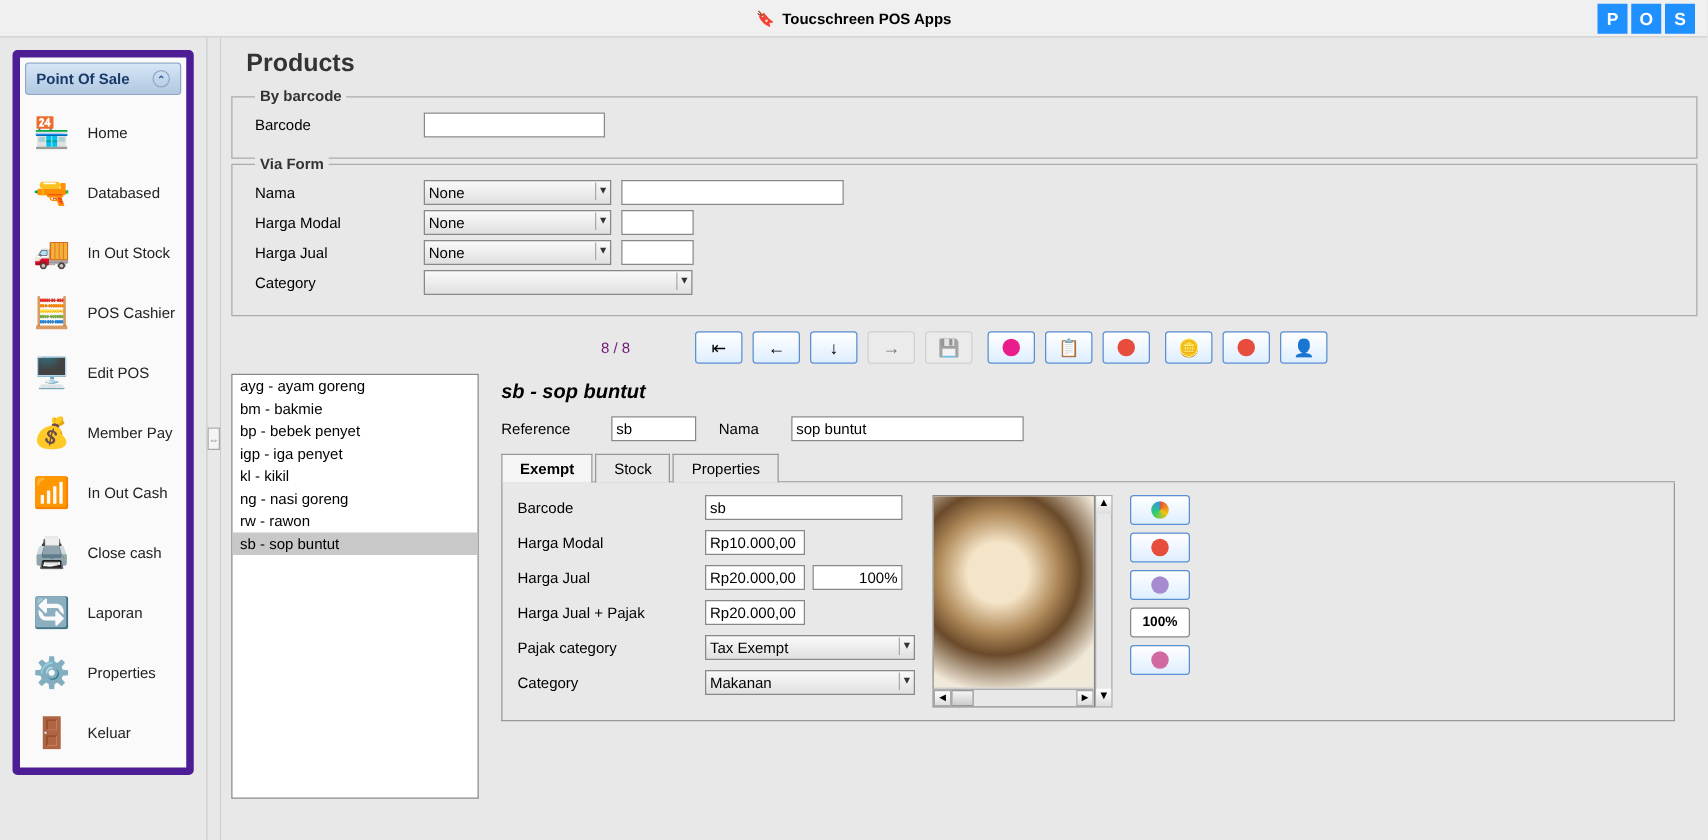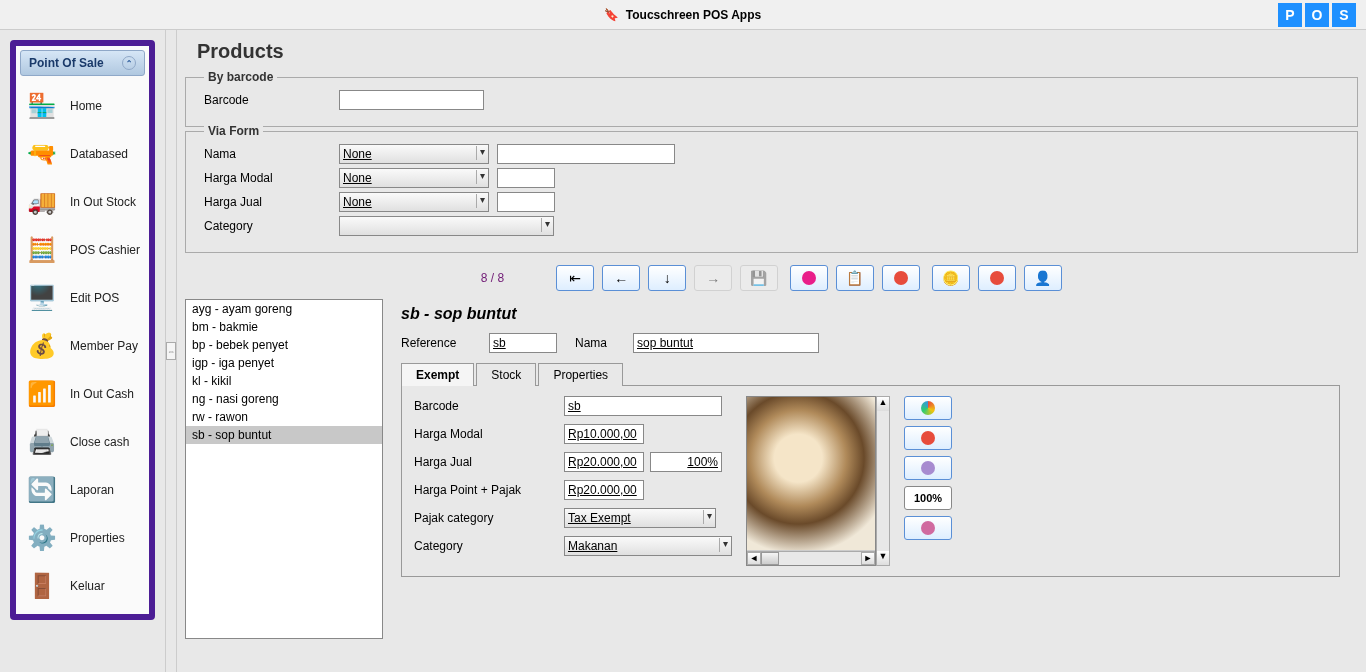--- a/index.html
+++ b/index.html
@@ -24,21 +24,21 @@
 .divider-handle { width:10px; height:18px; border:1px solid #aaa; background:#f5f5f5; font-size:8px; display:flex;align-items:center;justify-content:center; color:#777;}
 
 .content { flex: 1; background: #e8e8e8; overflow: hidden; }
 .page-title { padding: 10px 20px; font-size: 20px; font-weight: bold; color: #333; }
 
 .fieldset { border: 1px solid #aaa; margin: 4px 8px; padding: 8px 12px 12px 18px; background: #e8e8e8; position: relative; }
 .fieldset-legend { position: relative; top: -16px; background: #e8e8e8; padding: 0 4px; font-size: 12px; font-weight: bold; color: #333; display: inline-block; }
 .fieldset-body { margin-top: -10px; }
 .form-row { display: flex; align-items: center; margin-bottom: 4px; }
 .form-label { width: 135px; font-size: 12px; }
-input.tx, select.sel { border: 1px solid #888; background: #fff; font-size: 12px; height: 20px; padding: 0 3px; text-decoration: underline; }
+input.tx, select.sel { border: 1px solid #888; background: #fff; font-size: 12px; height: 20px; padding: 0 3px; }
 select.sel { appearance: none; background: linear-gradient(#fafafa,#e0e0e0); padding-right: 18px; position: relative; }
 .sel-wrap { position: relative; display: inline-block; }
 .sel-wrap::after { content: "▾"; position: absolute; right: 4px; top: 2px; pointer-events: none; font-size: 10px; color: #333; border-left:1px solid #aaa; padding-left:3px; height:14px;}
 
 .toolbar-row { display: flex; align-items: center; justify-content: center; gap: 12px; padding: 8px 0; }
 .pager { font-size: 12px; color: #701a75; margin-right: 40px; }
 .tbtn { width: 38px; height: 26px; border: 1px solid #5a8fd6; background: linear-gradient(#fff,#deeeff); border-radius: 3px; display: flex; align-items: center; justify-content: center; cursor: pointer; font-size: 14px; }
 .tbtn.disabled { opacity: 0.5; border-color: #bbb; background: #eee; cursor: default; }
 .tbtn-group { display: flex; gap: 8px; }
 
@@ -262,26 +262,26 @@
               <span class="tl">Harga Modal</span>
               <input class="tx" style="width: 80px;" value="Rp10.000,00">
             </div>
             <div class="tfrow">
               <span class="tl">Harga Jual</span>
               <input class="tx" style="width: 80px;" value="Rp20.000,00">
               <span style="width:6px"></span>
               <input class="tx" style="width: 72px; text-align: right;" value="100%">
             </div>
             <div class="tfrow">
-              <span class="tl">Harga Point + Pajak</span>
+              <span class="tl">Harga Jual + Pajak</span>
               <input class="tx" style="width: 80px;" value="Rp20.000,00">
             </div>
             <div class="tfrow">
               <span class="tl">Pajak category</span>
-              <span class="sel-wrap"><select class="sel" style="width:152px"><option>Tax Exempt</option></select></span>
+              <span class="sel-wrap"><select class="sel" style="width:168px"><option>Tax Exempt</option></select></span>
             </div>
             <div class="tfrow">
               <span class="tl">Category</span>
               <span class="sel-wrap"><select class="sel" style="width:168px"><option>Makanan</option></select></span>
             </div>
           </div>
 
           <div class="img-col">
             <div style="display:flex;">
               <div class="img-box">

